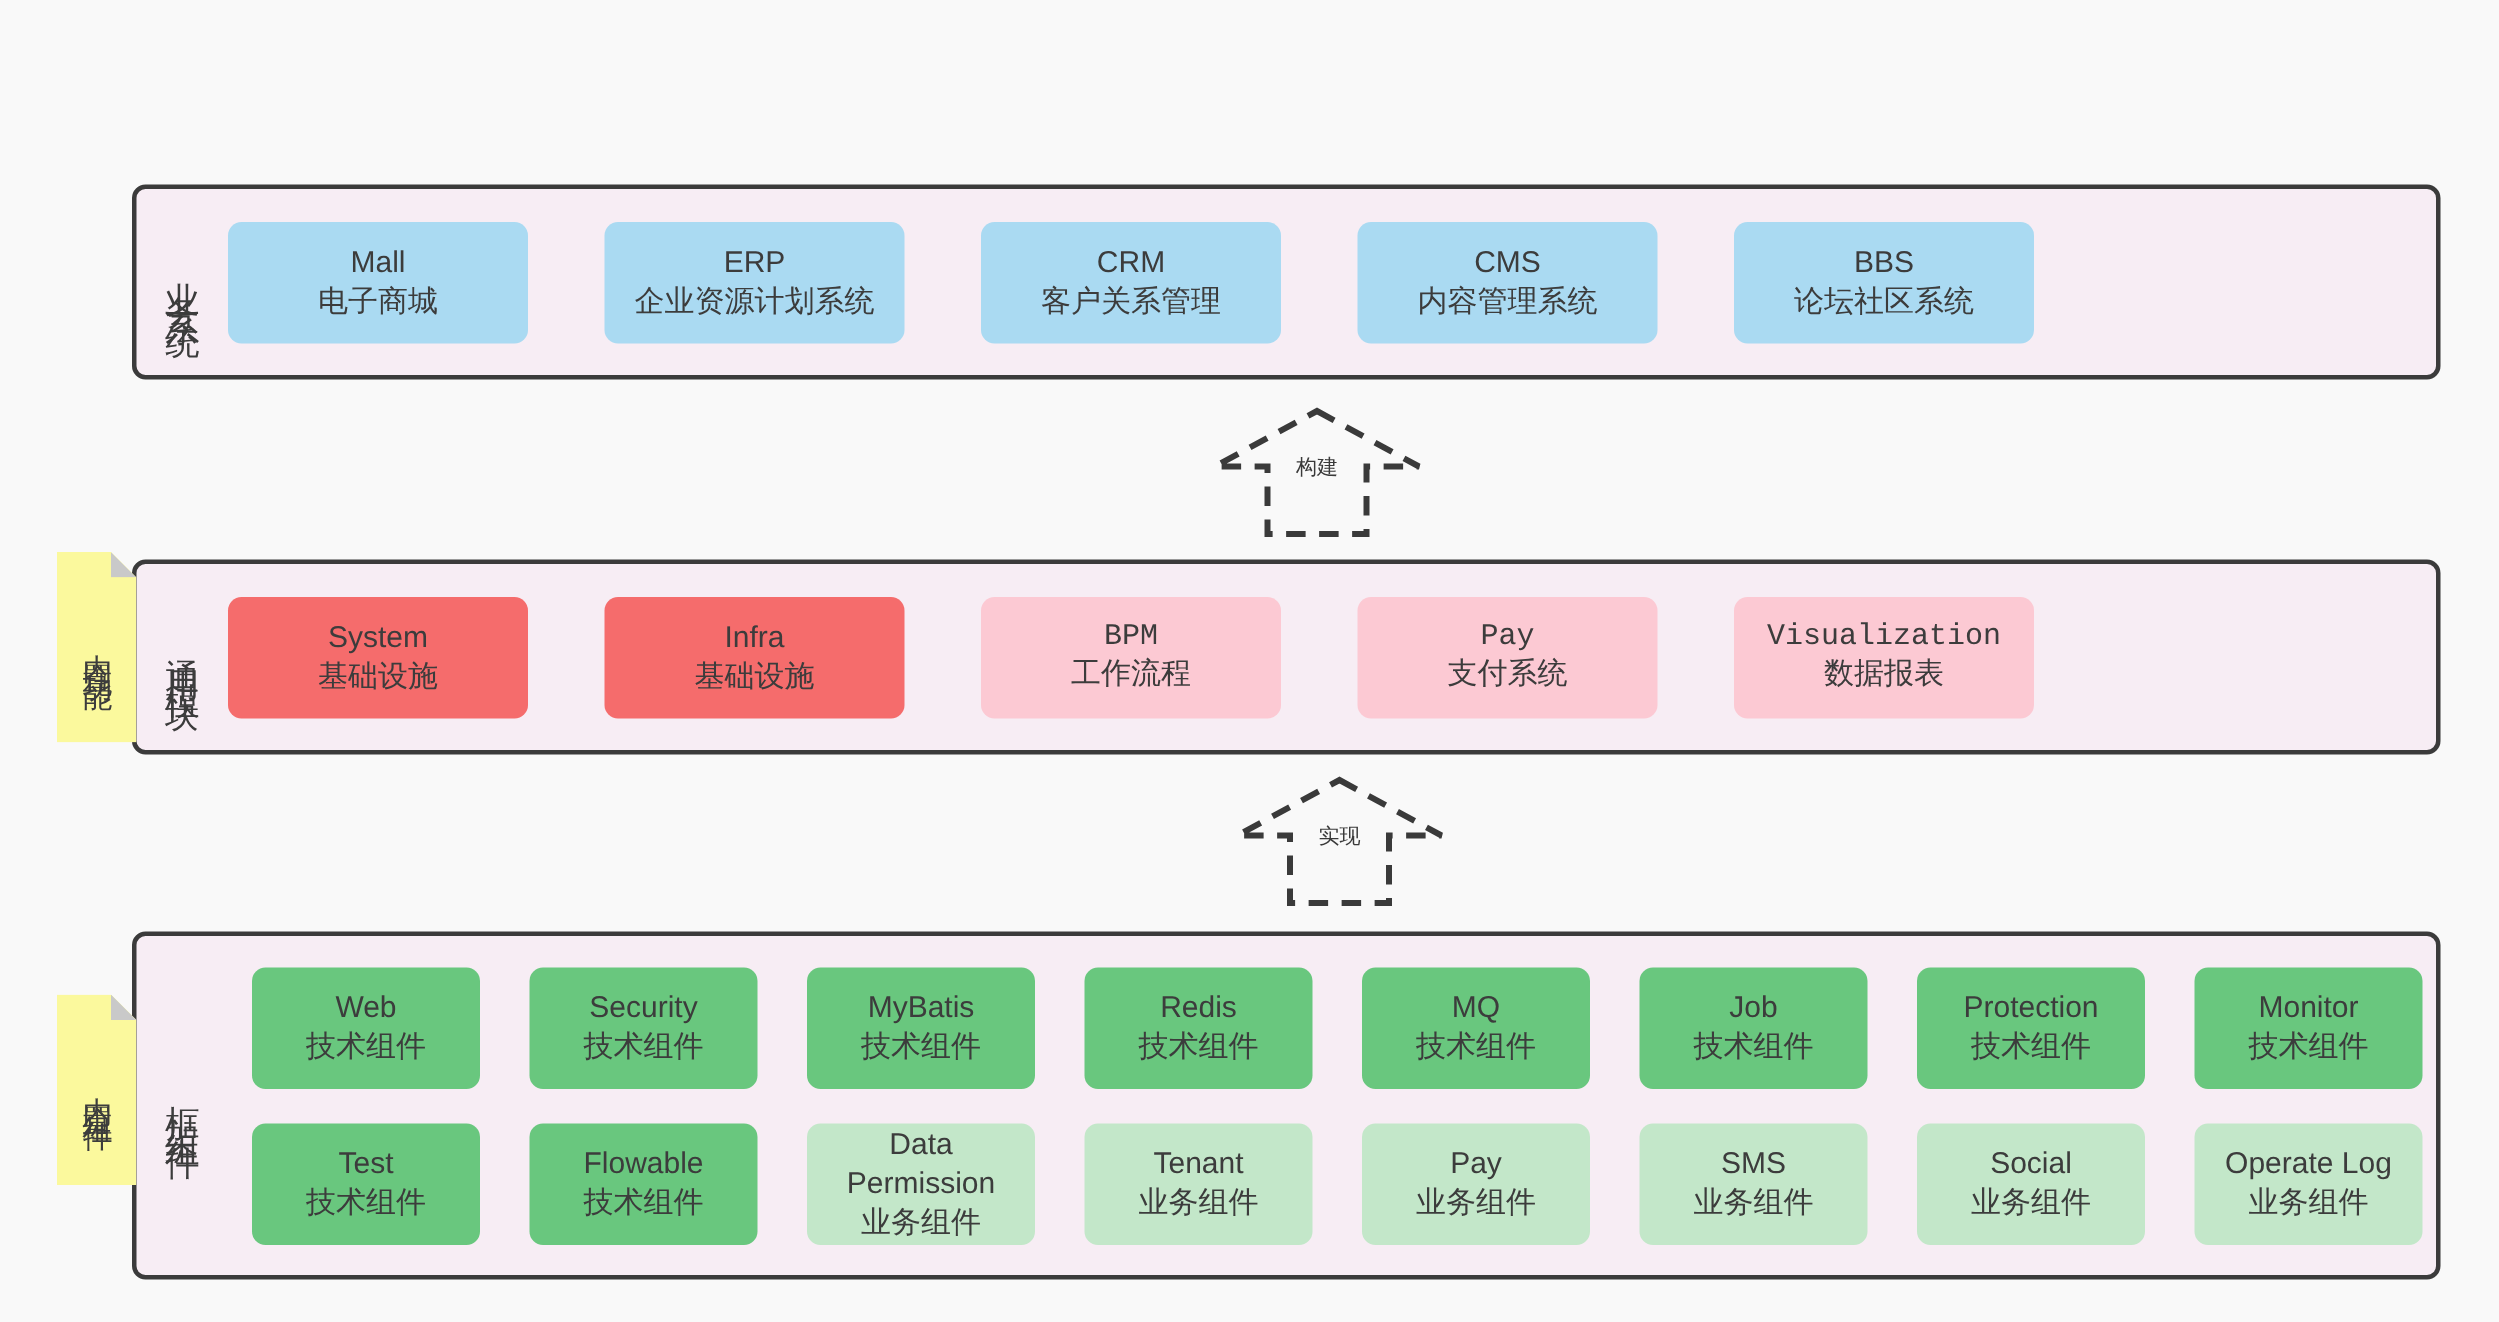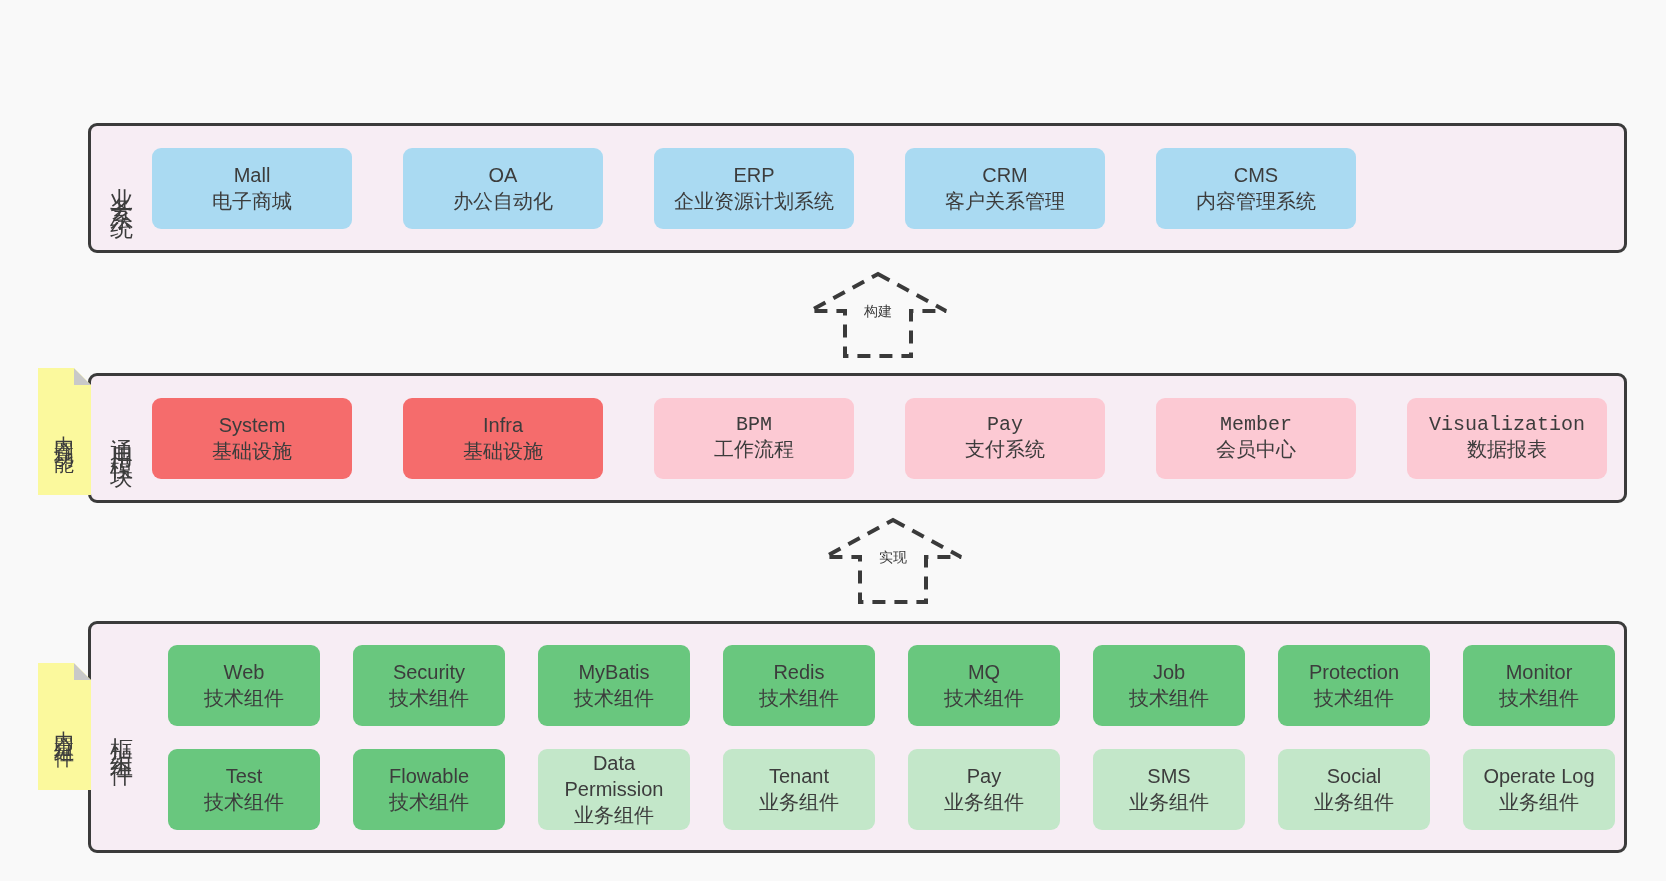--- a/index.html
+++ b/index.html
@@ -67,34 +67,34 @@
 <body>
 
 <section class="layer" style="top:123px;height:130px;">
   <div class="vlabel">业务系统</div>
   <div class="boxes">
     <div class="box blue">
       <div class="box-name">Mall</div>
       <div class="box-desc">电子商城</div>
     </div>
     <div class="box blue">
-      <div class="box-name">OA</div>
-      <div class="box-desc">办公自动化</div>
-    </div>
-    <div class="box blue">
       <div class="box-name">ERP</div>
       <div class="box-desc">企业资源计划系统</div>
     </div>
     <div class="box blue">
       <div class="box-name">CRM</div>
       <div class="box-desc">客户关系管理</div>
     </div>
     <div class="box blue">
       <div class="box-name">CMS</div>
       <div class="box-desc">内容管理系统</div>
+    </div>
+    <div class="box blue">
+      <div class="box-name">BBS</div>
+      <div class="box-desc">论坛社区系统</div>
     </div>
   </div>
 </section>
 
 <div class="arrow" style="left:807px;top:271px;">
   <svg width="142" height="88" viewBox="0 0 142 88">
     <path d="M71 3 L139 40 L104 40 L104 85 L38 85 L38 40 L3 40 Z" fill="none" stroke="#3a3a3a" stroke-width="4" stroke-dasharray="13 9"></path>
   </svg>
   <span class="arrow-label">构建</span>
 </div>
@@ -112,24 +112,20 @@
     </div>
     <div class="box pink">
       <div class="box-name">BPM</div>
       <div class="box-desc">工作流程</div>
     </div>
     <div class="box pink">
       <div class="box-name">Pay</div>
       <div class="box-desc">支付系统</div>
     </div>
     <div class="box pink">
-      <div class="box-name">Member</div>
-      <div class="box-desc">会员中心</div>
-    </div>
-    <div class="box pink">
       <div class="box-name">Visualization</div>
       <div class="box-desc">数据报表</div>
     </div>
   </div>
 </section>
 
 <div class="sticky" style="top:368px;">
   <div class="sticky-fold"></div>
   <div class="sticky-text">内置功能</div>
 </div>

